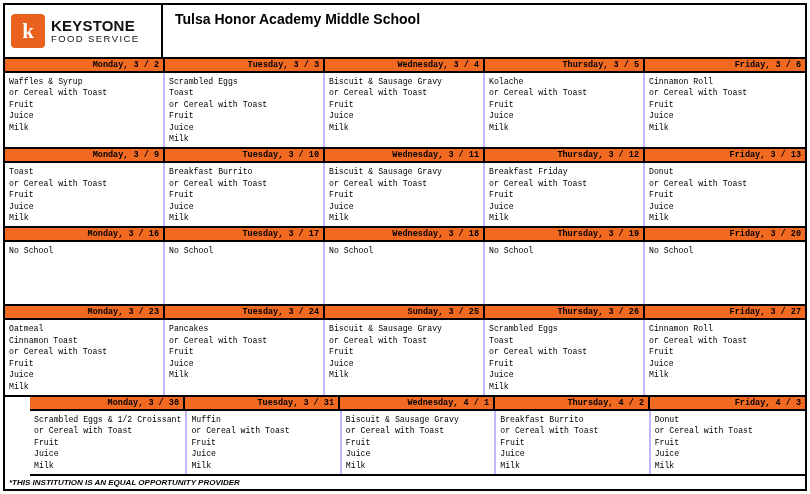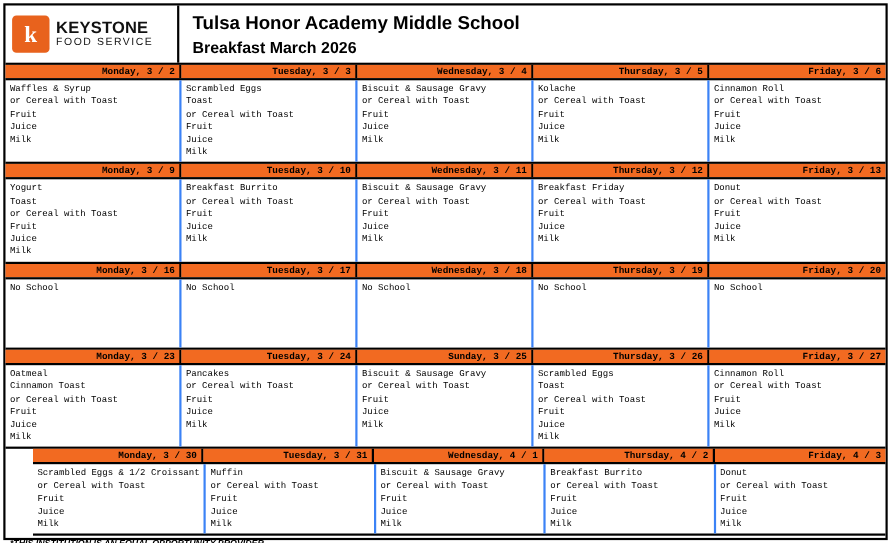--- a/index.html
+++ b/index.html
@@ -82,21 +82,21 @@
     letter-spacing: 1.4px;
     color: #111111;
     margin-top: 1px;
   }
   .title-cell {
     flex: 1 1 auto;
     padding: 4px 0 0 12px;
     box-sizing: border-box;
   }
   .title-line1 {
-    font-size: 17px;
+    font-size: 14px;
     font-weight: bold;
     color: #000000;
     line-height: 1.45;
   }
   .title-line2 {
     font-size: 14.5px;
     font-weight: bold;
     color: #000000;
     line-height: 1.45;
   }
@@ -137,21 +137,21 @@
   .dayhead:last-child {
     border-right: none;
   }
   .mealrow {
     display: flex;
     border-top: 2px solid #000000;
   }
   .mealcell {
     flex: 1 1 20%;
     box-sizing: border-box;
-    border-right: 2px solid #3b82f6;
+    border-right: 2px solid #c4b5fd;
     padding: 3px 4px 3px 4px;
     min-height: 62px;
   }
   .mealcell:last-child {
     border-right: none;
   }
   .item {
     font-size: 8.2px;
     color: #000000;
     line-height: 11.4px;
@@ -188,21 +188,20 @@
         <div class="logo-mark">
           <span class="k">k</span>
         </div>
         <div class="logo-text">
           <div class="l1">KEYSTONE</div>
           <div class="l2">FOOD SERVICE</div>
         </div>
       </div>
       <div class="title-cell">
         <div class="title-line1">Tulsa Honor Academy Middle School</div>
-        <div class="title-line2">Breakfast March 2026</div>
       </div>
     </div>
 
     <div class="calendar">
 
       <div class="week">
         <div class="dayrow">
           <div class="dayhead">Monday, 3 / 2</div>
           <div class="dayhead">Tuesday, 3 / 3</div>
           <div class="dayhead">Wednesday, 3 / 4</div>
@@ -252,21 +251,20 @@
       <div class="week">
         <div class="dayrow">
           <div class="dayhead">Monday, 3 / 9</div>
           <div class="dayhead">Tuesday, 3 / 10</div>
           <div class="dayhead">Wednesday, 3 / 11</div>
           <div class="dayhead">Thursday, 3 / 12</div>
           <div class="dayhead">Friday, 3 / 13</div>
         </div>
         <div class="mealrow">
           <div class="mealcell">
-            <div class="item">Yogurt</div>
             <div class="item">Toast</div>
             <div class="item">or Cereal with Toast</div>
             <div class="item">Fruit</div>
             <div class="item">Juice</div>
             <div class="item">Milk</div>
           </div>
           <div class="mealcell">
             <div class="item">Breakfast Burrito</div>
             <div class="item">or Cereal with Toast</div>
             <div class="item">Fruit</div>

